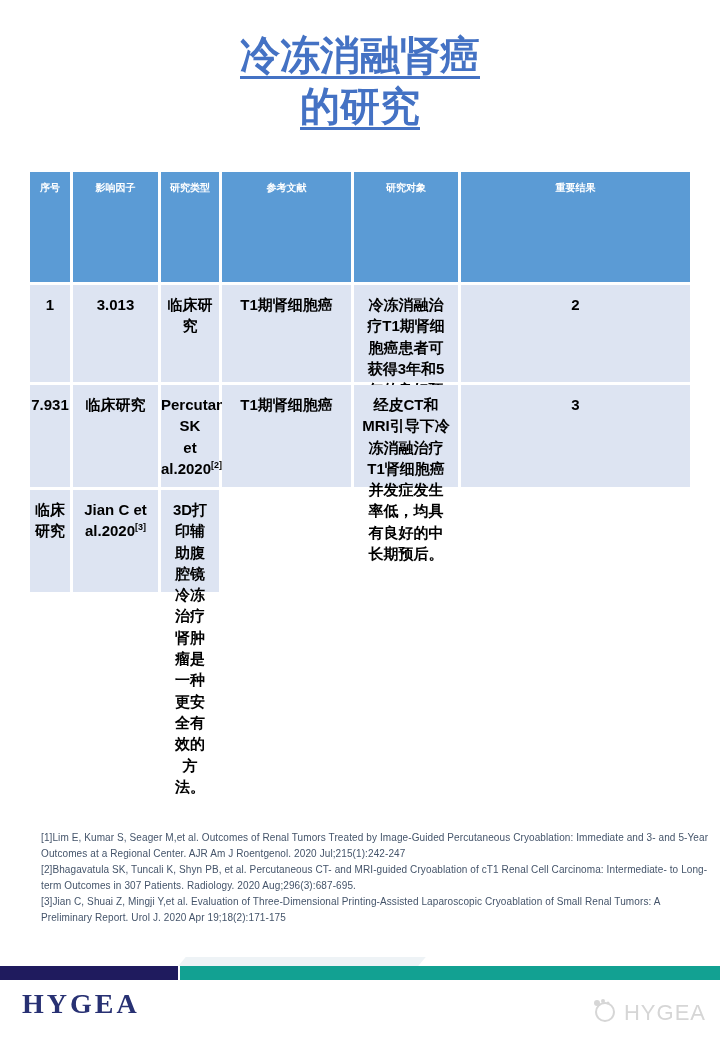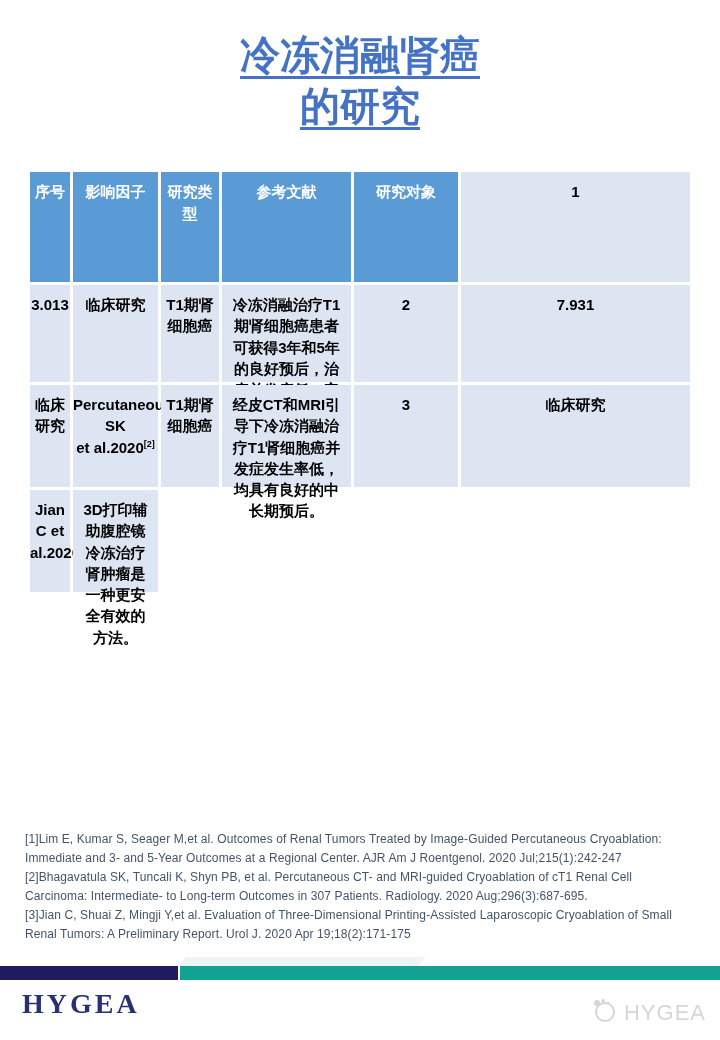--- a/index.html
+++ b/index.html
@@ -18,36 +18,36 @@
 
   
   .tbl{
     position:absolute;left:30px;top:172px;width:660px;
     display:grid;
     grid-template-columns:40px 85px 58px 129px 104px 1fr;
     grid-template-rows:110px 97px 102px 102px;
     gap:3px;
   }
   .th{
-    background:#5B9BD5;color:#ffffff;font-weight:bold;font-size:15px;
+    background:#5B9BD5;color:#ffffff;font-weight:bold;font-size:10px;
     text-align:center;padding-top:9px;line-height:1.45;
   }
   .td{
     background:#DDE4F2;color:#000000;font-weight:bold;font-size:15px;
     text-align:center;padding-top:9px;line-height:1.42;white-space:pre-line;
   }
   .td.result{
     text-align:center;padding:9px 8px 0 8px;white-space:normal;
   }
   .td sup{font-size:9px;font-weight:bold;}
 
   
   .footnotes{
-    position:absolute;left:25px;top:830px;width:672px;
-    font-size:12px;line-height:1.55;color:#44546A;letter-spacing:0.1px;
+    position:absolute;left:41px;top:830px;width:672px;
+    font-size:10px;line-height:1.55;color:#44546A;letter-spacing:0.1px;
   }
   .footnotes div{margin-bottom:1px;}
 
   
   .bar-accent{
     position:absolute;left:182px;top:957px;width:240px;height:9px;
     background:#eef3f6;transform:skewX(-40deg);
   }
   .bar-navy{position:absolute;left:0;top:966px;width:178px;height:14px;background:#1F1B5E;}
   .bar-teal{position:absolute;left:180px;top:966px;width:540px;height:14px;background:#12A192;}
@@ -71,20 +71,21 @@
     <div class="tline">的研究</div>
   </div>
 
   <div class="tbl">
 
     <div class="th">序号</div>
     <div class="th">影响因子</div>
     <div class="th">研究类型</div>
     <div class="th">参考文献</div>
     <div class="th">研究对象</div>
+    <div class="th">重要结果</div>
 
     <div class="td">1</div>
     <div class="td">3.013</div>
     <div class="td">临床研究</div>
     <div class="td">T1期肾细胞癌</div>
     <div class="td result">冷冻消融治疗T1期肾细胞癌患者可获得3年和5年的良好预后，治疗并发症低，安全可靠。</div>
 
     <div class="td">2</div>
     <div class="td">7.931</div>
     <div class="td">临床研究</div>

